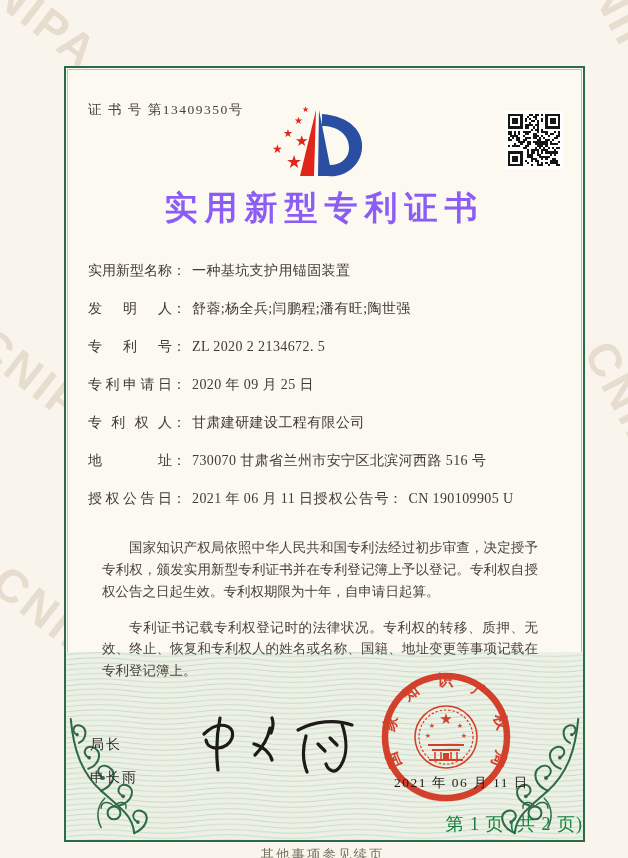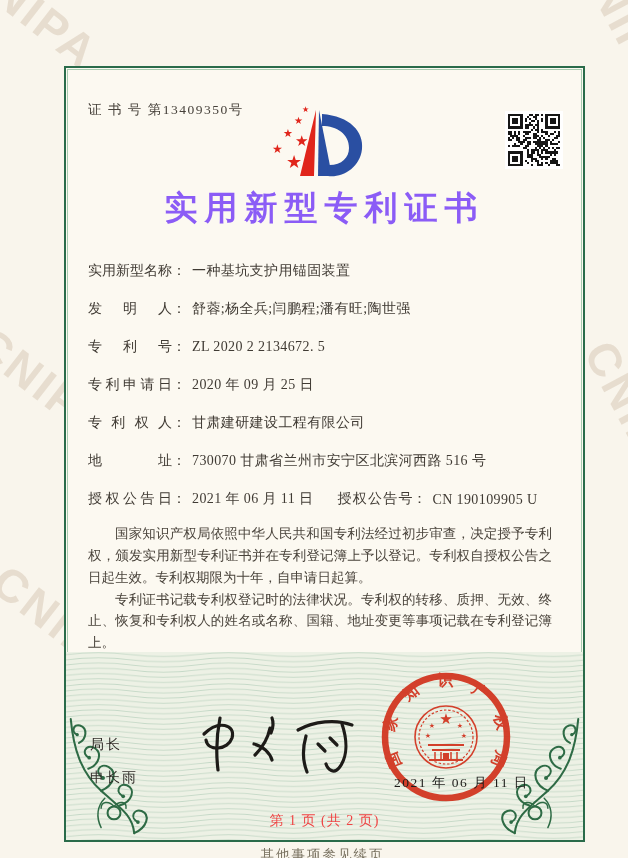--- a/index.html
+++ b/index.html
@@ -54,38 +54,38 @@
   .title{
     position:absolute;left:0;top:118px;width:100%;text-align:center;
     font-size:33px;font-weight:600;letter-spacing:7px;color:#8b5cf6;
   }
   
   .fields{position:absolute;left:22px;top:194px;width:470px;font-size:14px;color:#403b34;}
   .field-row{height:22px;margin-bottom:16px;white-space:nowrap;display:flex;align-items:baseline;}
   .field-label{display:inline-block;width:84px;text-align:justify;text-align-last:justify;flex:none;}
   .field-colon{flex:none;}
   .field-value{margin-left:6px;letter-spacing:.4px;}
-  .pair2{margin-left:24px;display:flex;align-items:flex-end;}
+  .pair2{display:flex;align-items:center;}
   .pair2 .field-label{width:75px;}
   
   .paras{position:absolute;left:22px;top:455px;width:464px;font-size:13.5px;line-height:1.62;color:#49433b;text-align:justify;}
-  .paras p{margin:0;text-indent:2em;}
+  .paras p{margin:14px;text-indent:2em;}
   
   .sig-title{position:absolute;left:24px;top:652px;font-family:"Liberation Sans","DejaVu Sans",sans-serif;font-size:14px;color:#2f2b27;letter-spacing:2px;margin-top:16px;}
   .sig-name{position:absolute;left:24px;top:701px;font-family:"Liberation Sans","DejaVu Sans",sans-serif;font-size:14px;color:#2f2b27;letter-spacing:2px;}
   .sig-script{position:absolute;left:124px;top:640px;width:176px;height:72px;}
   .sig-script path{stroke:#1d1b18;stroke-width:3.2;fill:none;stroke-linecap:round;stroke-linejoin:round;}
   
   .seal{position:absolute;left:313px;top:602px;width:134px;height:134px;opacity:.93;}
   .seal-stroke{stroke:var(--seal-red,#d2331e);}
   .seal-fill{fill:var(--seal-red,#d2331e);}
   .seal-ring-text{font-size:15.5px;font-weight:bold;letter-spacing:2px;}
   .seal-date{position:absolute;left:328px;top:706px;font-size:13.5px;letter-spacing:1.5px;color:#1e1d1b;white-space:nowrap;}
   
-  .page-no{position:absolute;left:0;top:744px;width:100%;text-align:center;font-size:14px;color:#ef4444;letter-spacing:1px;}
+  .page-no{position:absolute;left:0;top:744px;width:100%;text-align:right;font-size:18px;color:#15803d;letter-spacing:1px;}
   .below-note{position:absolute;left:64px;top:846px;width:517px;text-align:center;font-size:13.5px;color:#77705f;letter-spacing:2px;}
 </style>
 </head>
 <body>
 
 <span class="wm wm1">CNIPA</span>
 <span class="wm wm2">CNIPA</span>
 <span class="wm wm3">CNIPA</span>
 <span class="wm wm4">CNIPA</span>
 <span class="wm wm5">CNIPA</span>

